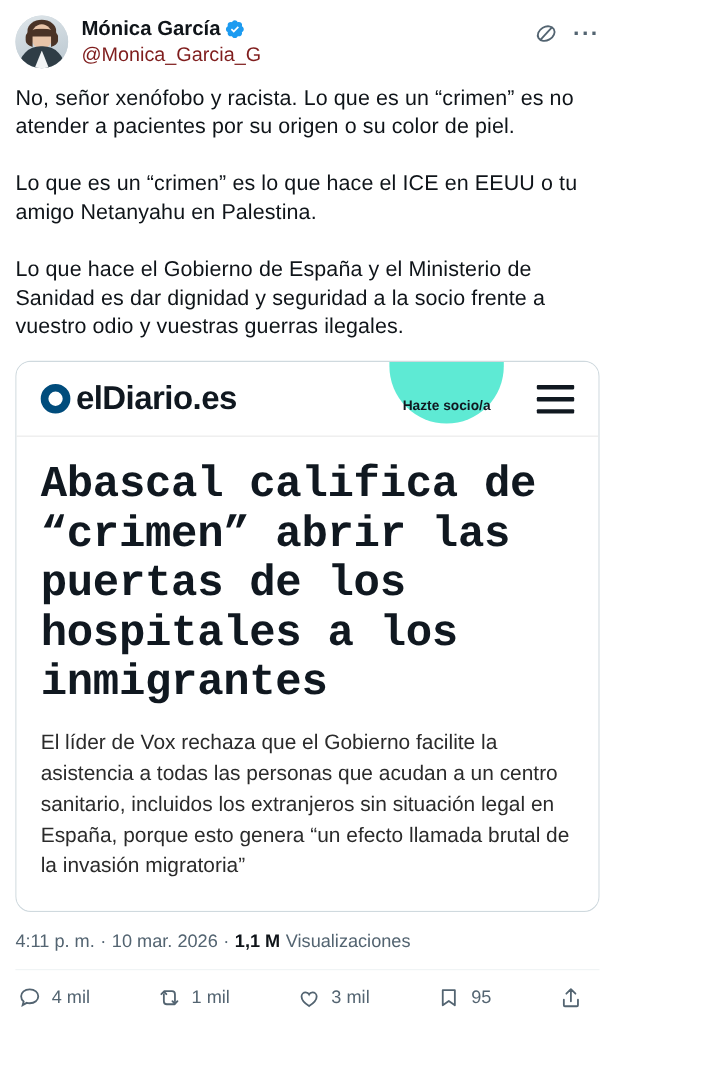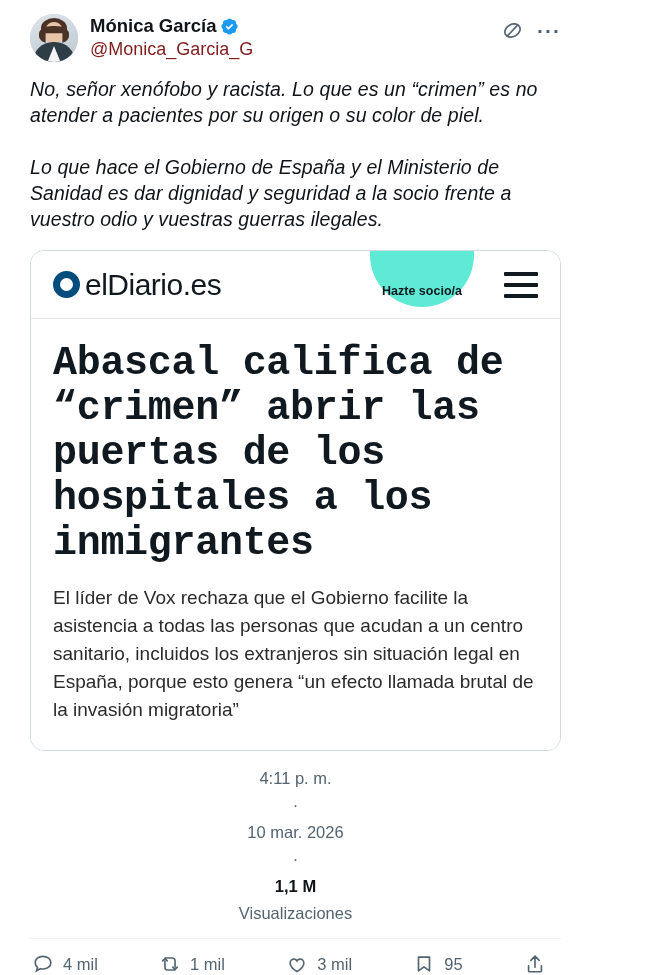--- a/index.html
+++ b/index.html
@@ -9,21 +9,20 @@
     background: #ffffff;
     font-family: "Liberation Sans", sans-serif;
     color: #0f1419;
   }
   .tweet {
     width: 559px;
     height: 975px;
     padding: 10px 14px 0 14px;
     display: flex;
     flex-direction: column;
-    margin-left: 16px;
   }
 
   
   .header {
     display: flex;
     align-items: flex-start;
     gap: 12px;
     padding-top: 4px;
   }
   .avatar {
@@ -120,21 +119,20 @@
     font-weight: 700;
   }
 
   
   .body-text {
     margin-top: 14px;
     font-size: 19.5px;
     line-height: 26px;
     color: #0f1419;
     letter-spacing: 0.1px;
-    font-style: italic;
   }
   .body-text p { margin: 0; }
   .body-text p + p { margin-top: 26px; }
 
   
   .card {
     margin-top: 18px;
     border: 1px solid #cfd9de;
     border-radius: 14px;
     overflow: hidden;
@@ -147,21 +145,21 @@
     align-items: center;
     padding: 0 22px 0 22px;
     position: relative;
     border-bottom: 1px solid #e8e8e8;
   }
   .brand {
     display: flex;
     align-items: center;
     gap: 5px;
     font-size: 30px;
-    font-weight: 400;
+    font-weight: 700;
     letter-spacing: -0.5px;
     color: #101820;
   }
   .brand-dot {
     width: 27px; height: 27px;
     border-radius: 50%;
     border: 7px solid #004c7c;
     background: #fff;
     display: inline-block;
   }
@@ -219,21 +217,20 @@
   
   .meta {
     margin-top: 16px;
     font-size: 16.5px;
     color: #536471;
     line-height: 22px;
     display: flex;
     align-items: center;
     gap: 5px;
     flex-wrap: wrap;
-    flex-direction: column;
   }
   .meta .views-count {
     color: #0f1419;
     font-weight: 700;
   }
   .meta .sep { color: #536471; }
 
   
   .divider {
     margin-top: 14px;
@@ -288,20 +285,21 @@
           <ellipse cx="12" cy="12" rx="9.2" ry="7" fill="none" stroke="#536471" stroke-width="1.9" transform="rotate(-30 12 12)"></ellipse>
           <line x1="6" y1="18.5" x2="18" y2="5.5" stroke="#536471" stroke-width="1.9"></line>
         </svg>
       </span>
       <span class="dots">···</span>
     </div>
   </div>
 
   <div class="body-text">
     <p>No, señor xenófobo y racista. Lo que es un “crimen” es no atender a pacientes por su origen o su color de piel.</p>
+    <p>Lo que es un “crimen” es lo que hace el ICE en EEUU o tu amigo Netanyahu en Palestina.</p>
     <p>Lo que hace el Gobierno de España y el Ministerio de Sanidad es dar dignidad y seguridad a la socio frente a vuestro odio y vuestras guerras ilegales.</p>
   </div>
 
   <div class="card">
     <div class="card-nav">
       <div class="brand">
         <span class="brand-dot"></span>
         <span>elDiario.es</span>
       </div>
       <div class="socio">

